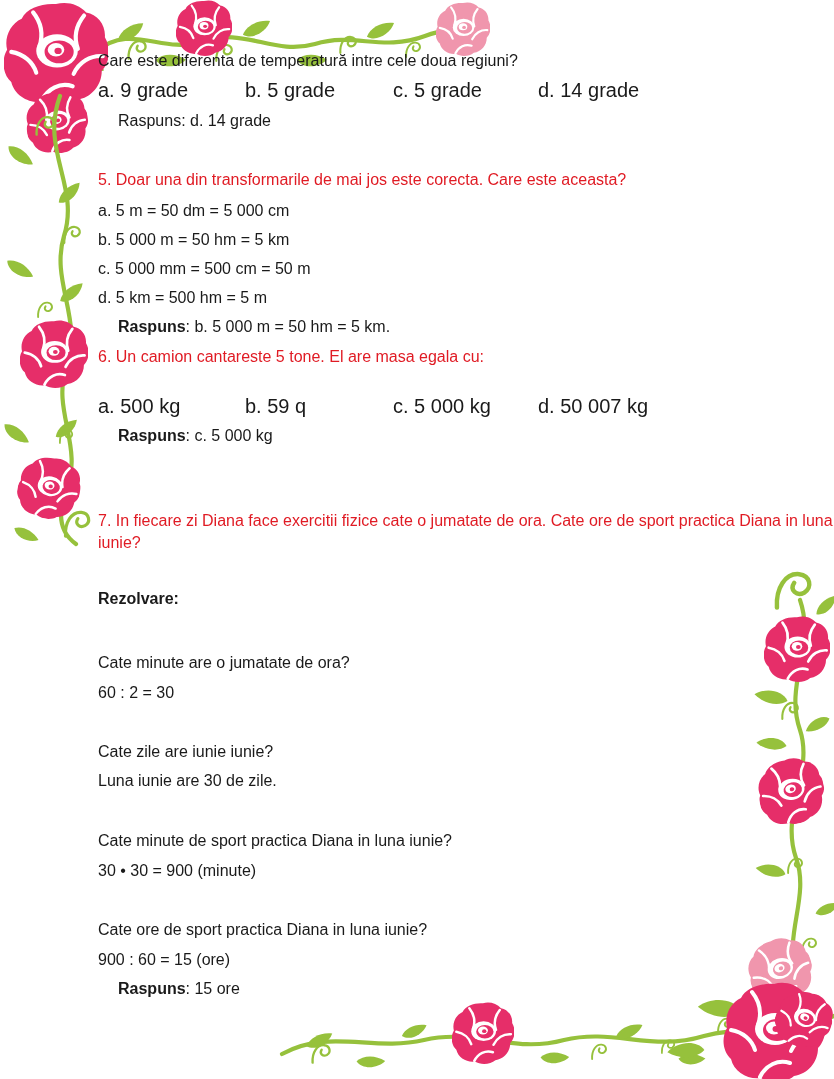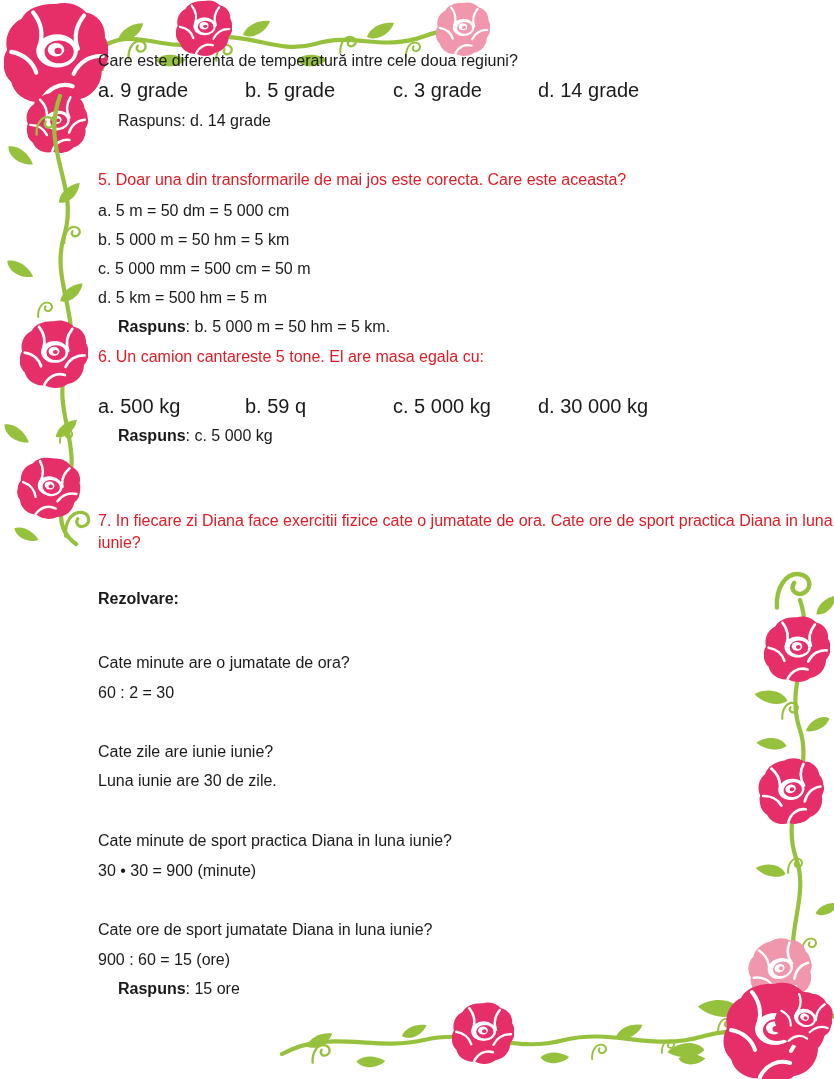--- a/index.html
+++ b/index.html
@@ -246,51 +246,51 @@
       <g transform="translate(786,984) rotate(18)">
           <use href="#rose" width="56" height="56" class="rose-c"></use>
         </g>
     </g>
   </svg>
 
   <div class="line" style="top:46px">Care este diferenta de temperatură intre cele doua regiuni?</div>
   <div class="options-row" style="top:76px">
     <span>a. 9 grade</span>
     <span>b. 5 grade</span>
-    <span>c. 3 grade</span>
+    <span>c. 5 grade</span>
     <span>d. 14 grade</span>
   </div>
   <div class="line indent" style="top:106px">Raspuns: d. 14 grade</div>
 
   <div class="line red" style="top:165px">5. Doar una din transformarile de mai jos este corecta. Care este aceasta?</div>
   <div class="line" style="top:196px">a. 5 m = 50 dm = 5 000 cm</div>
   <div class="line" style="top:225px">b. 5 000 m = 50 hm = 5 km</div>
   <div class="line" style="top:254px">c. 5 000 mm = 500 cm = 50 m</div>
   <div class="line" style="top:283px">d. 5 km = 500 hm = 5 m</div>
   <div class="line indent" style="top:312px"><b>Raspuns</b><span>: b. 5 000 m = 50 hm = 5 km.</span></div>
 
   <div class="line red" style="top:342px">6. Un camion cantareste 5 tone. El are masa egala cu:</div>
   <div class="options-row" style="top:392px">
     <span>a. 500 kg</span>
     <span>b. 59 q</span>
     <span>c. 5 000 kg</span>
-    <span>d. 30 000 kg</span>
+    <span>d. 50 007 kg</span>
   </div>
   <div class="line indent" style="top:421px"><b>Raspuns</b><span>: c. 5 000 kg</span></div>
 
   <div class="heading-wrap" style="top:510px">7. In fiecare zi Diana face exercitii fizice cate o jumatate de ora. Cate ore de sport practica Diana in luna iunie?</div>
   <div class="line bold" style="top:584px">Rezolvare:</div>
 
   <div class="line" style="top:648px">Cate minute are o jumatate de ora?</div>
   <div class="line" style="top:678px">60 : 2 = 30</div>
 
   <div class="line" style="top:737px">Cate zile are iunie iunie?</div>
   <div class="line" style="top:766px">Luna iunie are 30 de zile.</div>
 
   <div class="line" style="top:826px">Cate minute de sport practica Diana in luna iunie?</div>
   <div class="line" style="top:856px">30 • 30 = 900 (minute)</div>
 
-  <div class="line" style="top:915px">Cate ore de sport jumatate Diana in luna iunie?</div>
+  <div class="line" style="top:915px">Cate ore de sport practica Diana in luna iunie?</div>
   <div class="line" style="top:945px">900 : 60 = 15 (ore)</div>
 
   <div class="line indent" style="top:974px"><b>Raspuns</b><span>: 15 ore</span></div>
 
 </div>
 
 </body></html>

